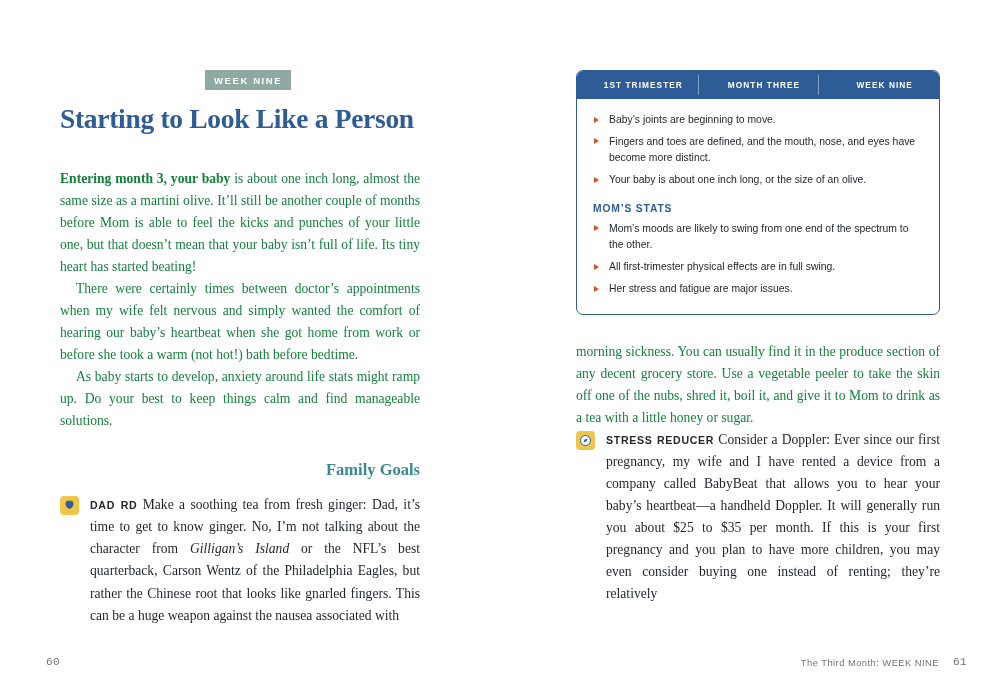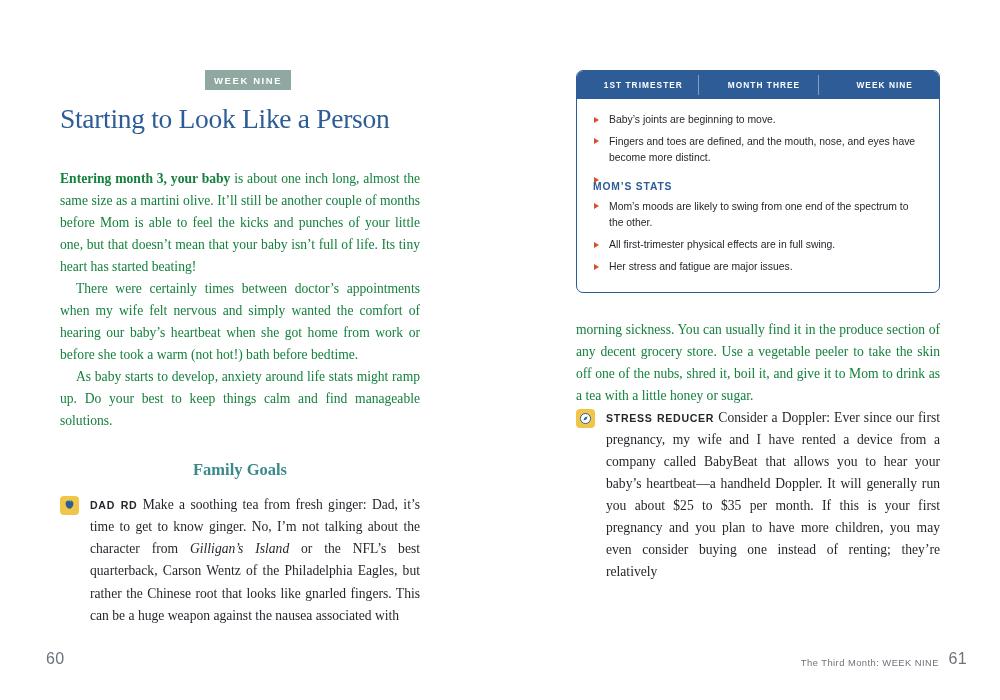--- a/index.html
+++ b/index.html
@@ -33,42 +33,42 @@
     font-size: 9.5px;
     font-weight: 700;
     letter-spacing: 1.6px;
     padding: 5px 9px 4px 9px;
     margin-left: 145px;
   }
   h1.title {
     font-family: "Liberation Serif", serif;
     color: #2d5c96;
     font-size: 27.5px;
-    font-weight: 400;
+    font-weight: 700;
     letter-spacing: -0.3px;
     line-height: 1.1;
     margin: 14px 0 0 0;
     white-space: nowrap;
   }
   .body-text {
     font-size: 13.6px;
     line-height: 1.62;
     color: #15803d;
     text-align: justify;
     margin: 0;
   }
   .body-block { margin-top: 34px; }
   .body-text + .body-text { text-indent: 16px; margin-top: 0; }
 
   h2.section-head {
     font-family: "Liberation Serif", serif;
     color: #3a8a8c;
     font-size: 16.5px;
     font-weight: 700;
-    text-align: center;
+    text-align: right;
     margin: 28px 0 14px 0;
   }
 
   .callout {
     position: relative;
     padding-left: 30px;
     font-size: 13.6px;
     line-height: 1.62;
     text-align: justify;
   }
@@ -90,22 +90,22 @@
     font-size: 10.6px;
     font-weight: 700;
     letter-spacing: 0.7px;
     color: #24282d;
   }
   em { font-style: italic; }
 
   .folio {
     position: absolute;
     bottom: 32px;
-    font-family: Liberation Sans, sans-serif;
-    font-size: 16px;
+    font-family: Liberation Mono, monospace;
+    font-size: 11px;
     color: #6c737b;
     letter-spacing: 0.4px;
     padding-left: 13px;
   }
   .folio-left { left: 33px; }
   .folio-right { right: 33px; }
   .running-foot {
     position: absolute;
     bottom: 32px;
     right: 61px;
@@ -235,21 +235,21 @@
           <div class="stats-tab">1ST TRIMESTER</div>
           <div class="stats-tab">MONTH THREE</div>
           <div class="stats-tab">WEEK NINE</div>
         </div>
         <div class="stats-body">
 
           <div class="stats-group">
             <ul class="stats-list">
               <li><span class="bullet-tri"></span><span>Baby’s joints are beginning to move.</span></li>
               <li><span class="bullet-tri"></span><span>Fingers and toes are defined, and the mouth, nose, and eyes have become more distinct.</span></li>
-              <li><span class="bullet-tri"></span></li>
+              <li><span class="bullet-tri"></span><span>Your baby is about one inch long, or the size of an olive.</span></li>
             </ul>
           </div>
 
           <div class="stats-group">
             <div class="stats-group-title">MOM’S STATS</div>
             <ul class="stats-list">
               <li><span class="bullet-tri"></span><span>Mom’s moods are likely to swing from one end of the spectrum to the other.</span></li>
               <li><span class="bullet-tri"></span><span>All first-trimester physical effects are in full swing.</span></li>
               <li><span class="bullet-tri"></span><span>Her stress and fatigue are major issues.</span></li>
             </ul>

